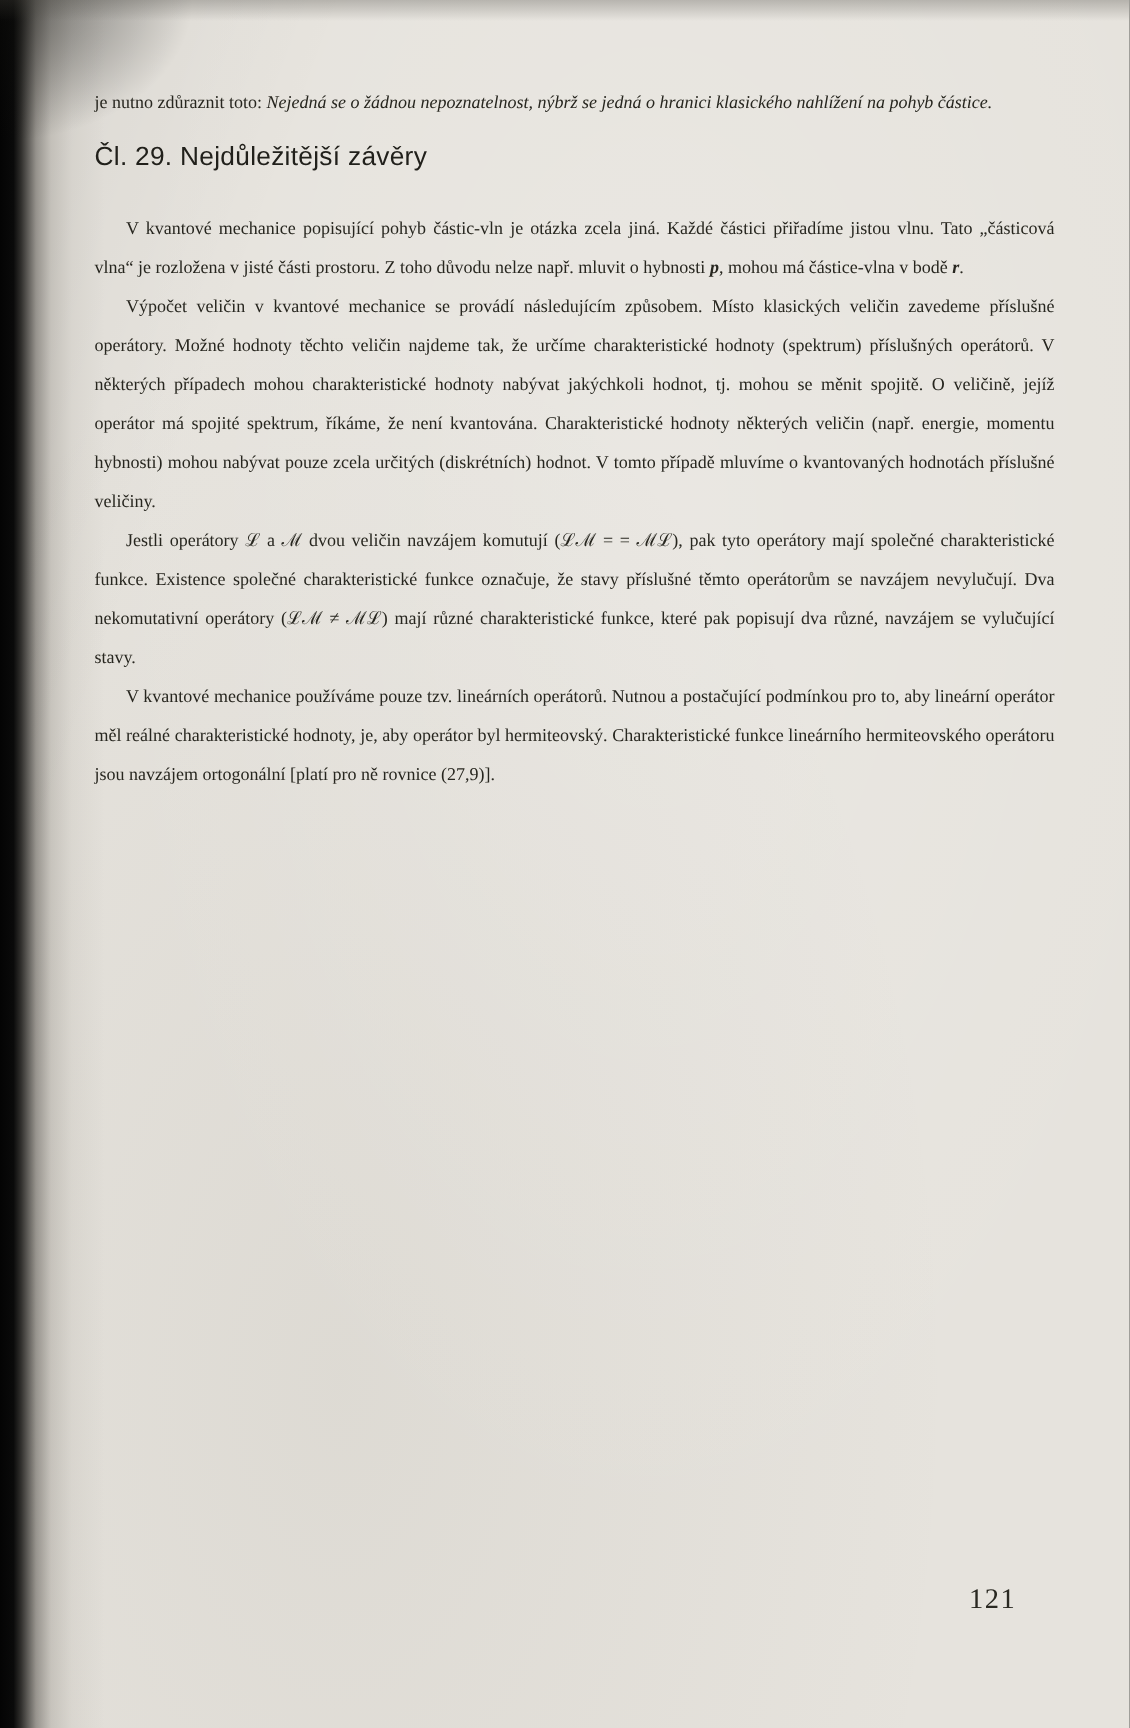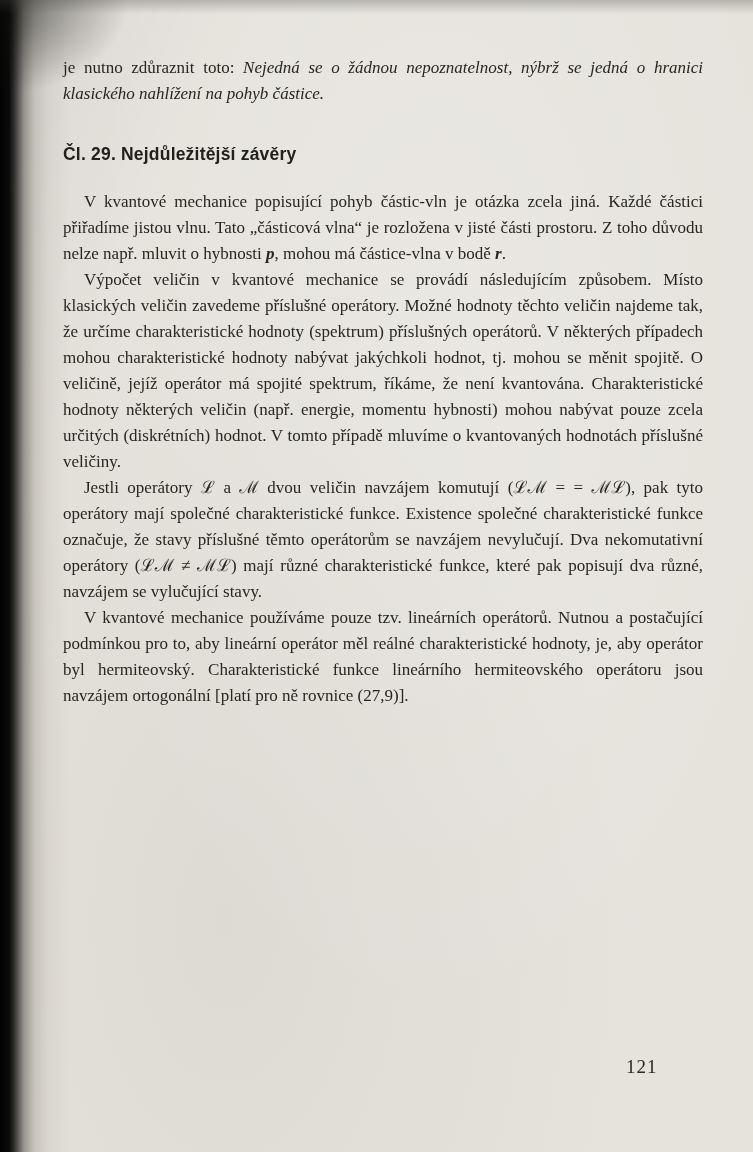--- a/index.html
+++ b/index.html
@@ -49,42 +49,42 @@
     pointer-events: none;
   }
   .content {
     position: absolute;
     left: 63px;
     top: 55px;
     width: 640px;
   }
   .content p {
     margin: 0;
-    font-size: 17px;
+    font-size: 12px;
     line-height: 26px;
     text-align: justify;
   }
   .indent { text-indent: 21px; }
   .intro em { font-style: italic; }
   .heading {
     font-family: "Liberation Sans", "DejaVu Sans", sans-serif;
-    font-weight: bold;
+    font-weight: normal;
     font-size: 17.5px;
     line-height: 22px;
     letter-spacing: 0.2px;
-    margin: 36px 0 24px 0;
+    margin: 12px 0 24px 0;
     color: #21201b;
   }
   .vec {
     font-weight: bold;
     font-style: italic;
   }
   .page-number {
     position: absolute;
-    left: 626px;
+    left: 646px;
     top: 1056px;
     font-size: 19px;
     letter-spacing: 1px;
     color: #2a2922;
   }
 </style>
 </head>
 <body>
 
 <div class="scan">

